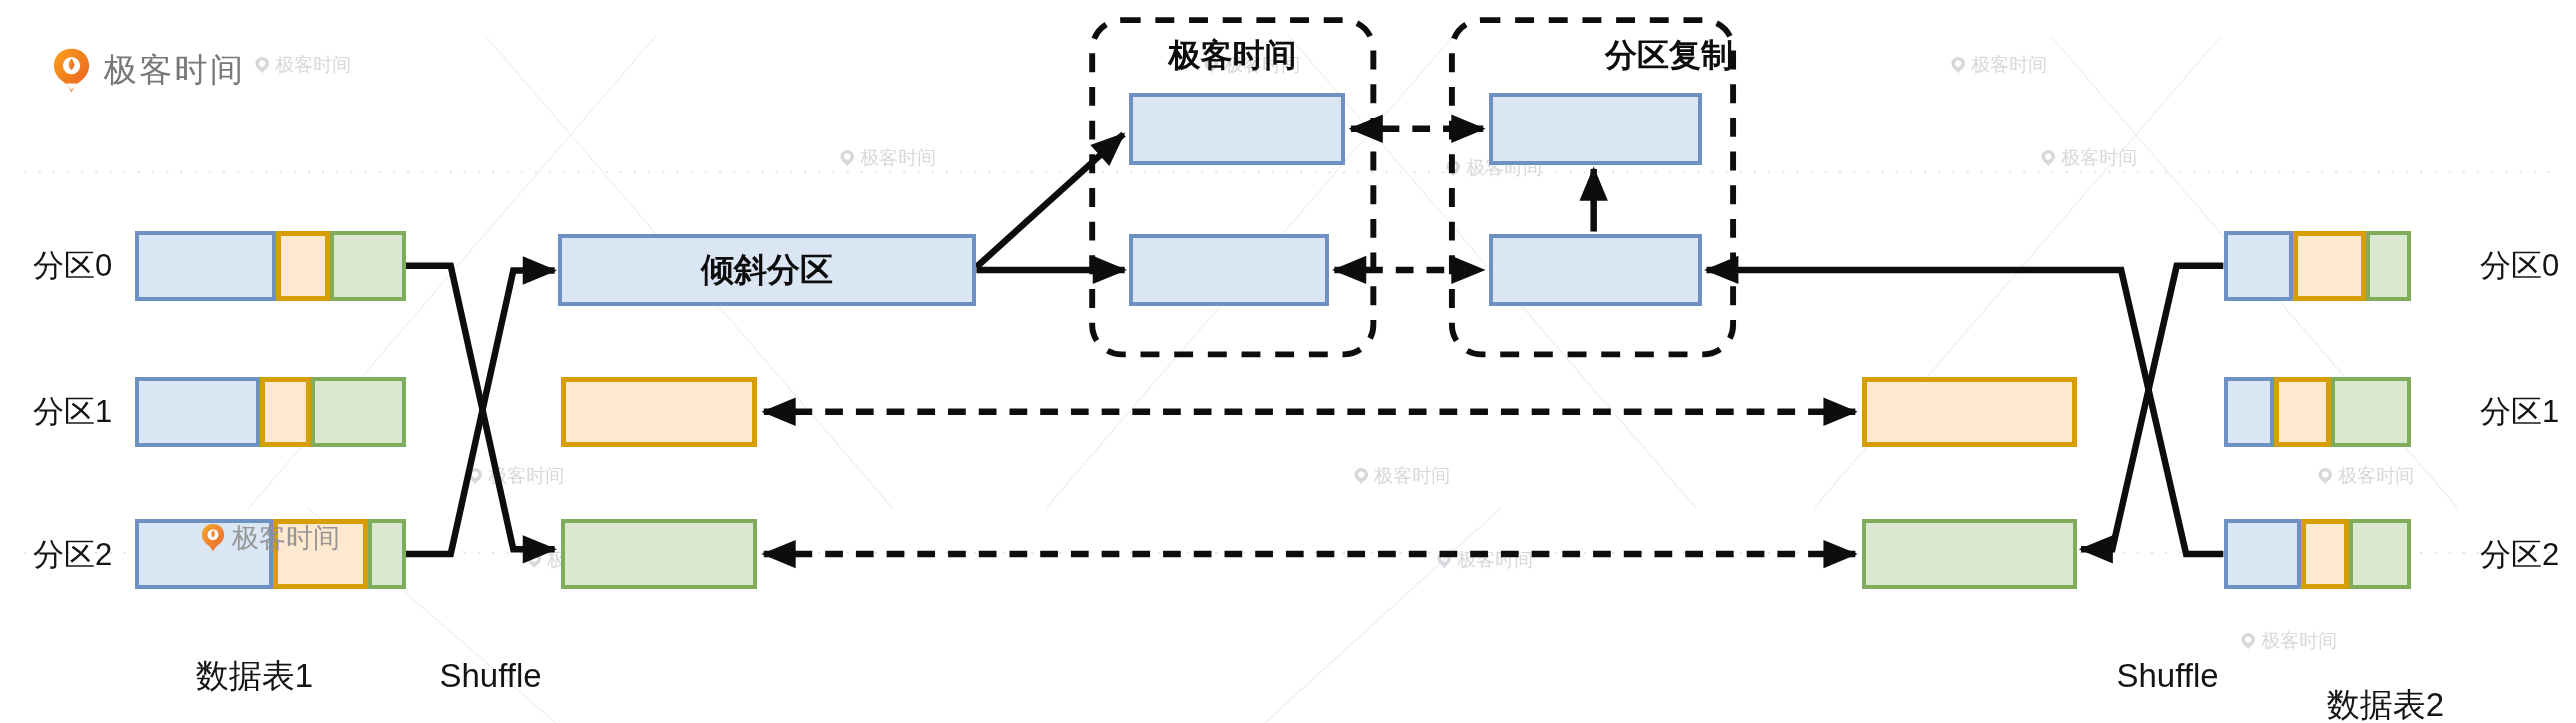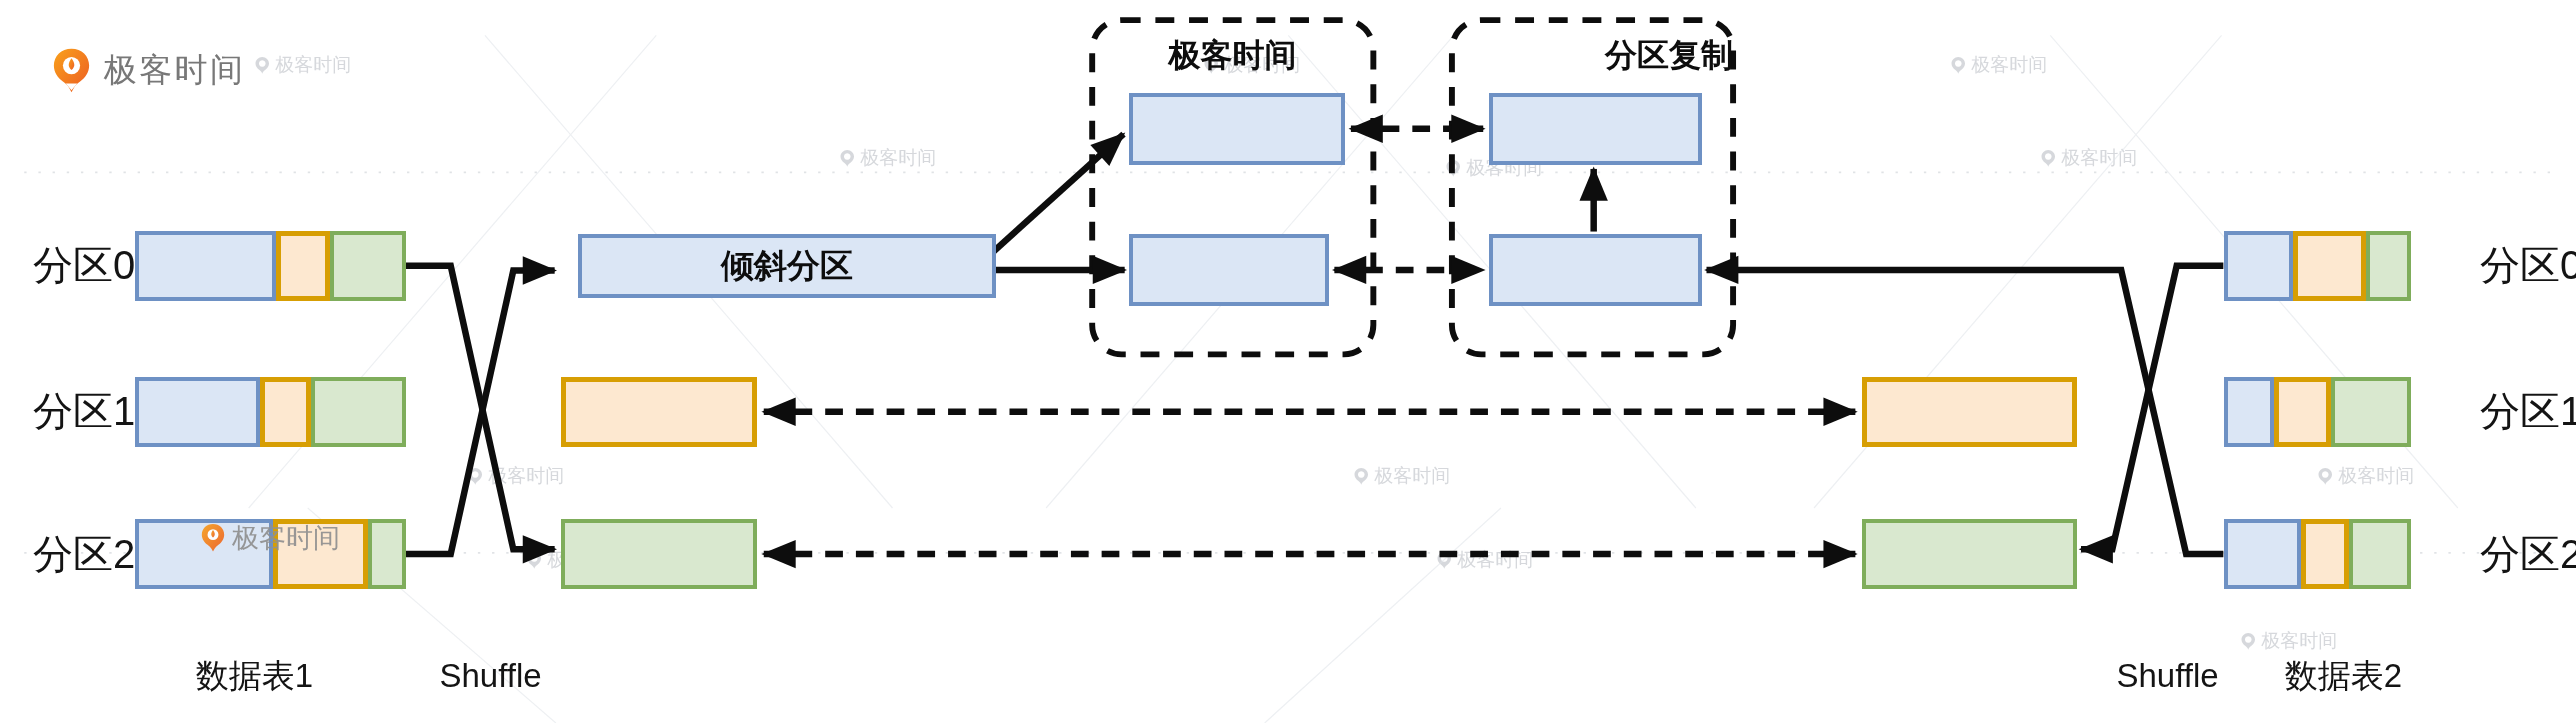--- a/index.html
+++ b/index.html
@@ -1,20 +1,20 @@
 <!DOCTYPE html>
 <html style="font-size:9.5px"><head>
 <meta charset="utf-8">
 <style>
   html,body{margin:0;padding:0;background:#ffffff;}
   #stage{position:relative;width:2576px;height:723px;background:#ffffff;overflow:hidden;
          font-family:"Liberation Sans",sans-serif;color:#141414;}
   #gfx{position:absolute;left:0;top:0;z-index:1;}
   .lbl{position:absolute;z-index:3;white-space:nowrap;}
-  .plabel{font-size:40px;line-height:41px;}
+  .plabel{font-size:31px;line-height:41px;}
   .caption{font-size:33px;line-height:39px;text-align:center;}
   .bar{position:absolute;z-index:2;display:flex;flex-direction:row;}
   .seg{box-sizing:border-box;height:100%;flex:0 0 auto;}
   .node{position:absolute;z-index:2;box-sizing:border-box;display:flex;align-items:center;justify-content:center;}
   .node-blue{border:4.1px solid #6e91c4;background:#dbe6f5;}
   .node-orange{border:5.3px solid #d79e03;background:#fde8d0;}
   .node-green{border:4.7px solid #7fad5b;background:#d9e8cf;}
   .node-title{font-size:33px;font-weight:bold;color:#0d0d0d;}
   .ctitle{position:absolute;z-index:3;font-size:32px;font-weight:bold;text-align:center;color:#0d0d0d;}
   .logo{position:absolute;left:51px;top:45px;z-index:3;display:flex;align-items:center;gap:11.8px;}
@@ -102,21 +102,21 @@
       <div class="seg" style="width: 46%; border: 4.1px solid rgb(110, 145, 196); background: rgb(219, 230, 245);"></div>
       <div class="seg" style="width: 19%; border: 5.3px solid rgb(215, 158, 3); background: rgb(253, 232, 208);"></div>
       <div class="seg" style="width: 35%; border: 4.7px solid rgb(127, 173, 91); background: rgb(217, 232, 207);"></div>
     </div>
   <div class="bar" style="left:135px;top:519px;width:271px;height:70px;">
       <div class="seg" style="width: 51%; border: 4.1px solid rgb(110, 145, 196); background: rgb(219, 230, 245);"></div>
       <div class="seg" style="width: 35%; border: 5.3px solid rgb(215, 158, 3); background: rgb(253, 232, 208);"></div>
       <div class="seg" style="width: 14%; border: 4.7px solid rgb(127, 173, 91); background: rgb(217, 232, 207);"></div>
     </div>
 
-  <div class="node node-blue" style="left:558px;top:234px;width:418px;height:64px;margin-left:20px;">
+  <div class="node node-blue" style="left:558px;top:234px;width:418px;height:72px;">
     <span class="node-title">倾斜分区</span>
   </div>
 
   <div class="node node-orange" style="left:561px;top:377px;width:196px;height:70px;"></div>
   <div class="node node-green" style="left:561px;top:519px;width:196px;height:70px;"></div>
 
   <div class="ctitle" style="left:1092px;top:34px;width:281px;">极客时间</div>
   <div class="ctitle" style="left:1452px;top:34px;width:281px;text-align:right;">分区复制</div>
 
   <div class="node node-blue" style="left:1129px;top:93px;width:216px;height:72px;"></div>
@@ -143,21 +143,21 @@
       <div class="seg" style="width: 33%; border: 4.7px solid rgb(127, 173, 91); background: rgb(217, 232, 207);"></div>
     </div>
 
   <div class="lbl plabel" style="left:2480px;top:245px;">分区0</div>
   <div class="lbl plabel" style="left:2480px;top:391px;">分区1</div>
   <div class="lbl plabel" style="left:2480px;top:534px;">分区2</div>
 
   <div class="lbl caption" style="left:154px;top:656px;width:201px;text-align:center;">数据表1</div>
   <div class="lbl caption" style="left:390px;top:656px;width:201px;">Shuffle</div>
   <div class="lbl caption" style="left:2067px;top:656px;width:201px;">Shuffle</div>
-  <div class="lbl caption" style="left:2243px;top:656px;width:201px;">数据表2</div>
+  <div class="lbl caption" style="left:2243px;top:685px;width:201px;text-align:right;">数据表2</div>
 
   <div class="wm" style="left:254px;top:52px;">
       <svg viewBox="0 0 100 112">
         <use href="#pin"></use>
       </svg>
       <span>极客时间</span>
     </div>
   <div class="wm" style="left:1203px;top:52px;">
       <svg viewBox="0 0 100 112">
         <use href="#pin"></use>

